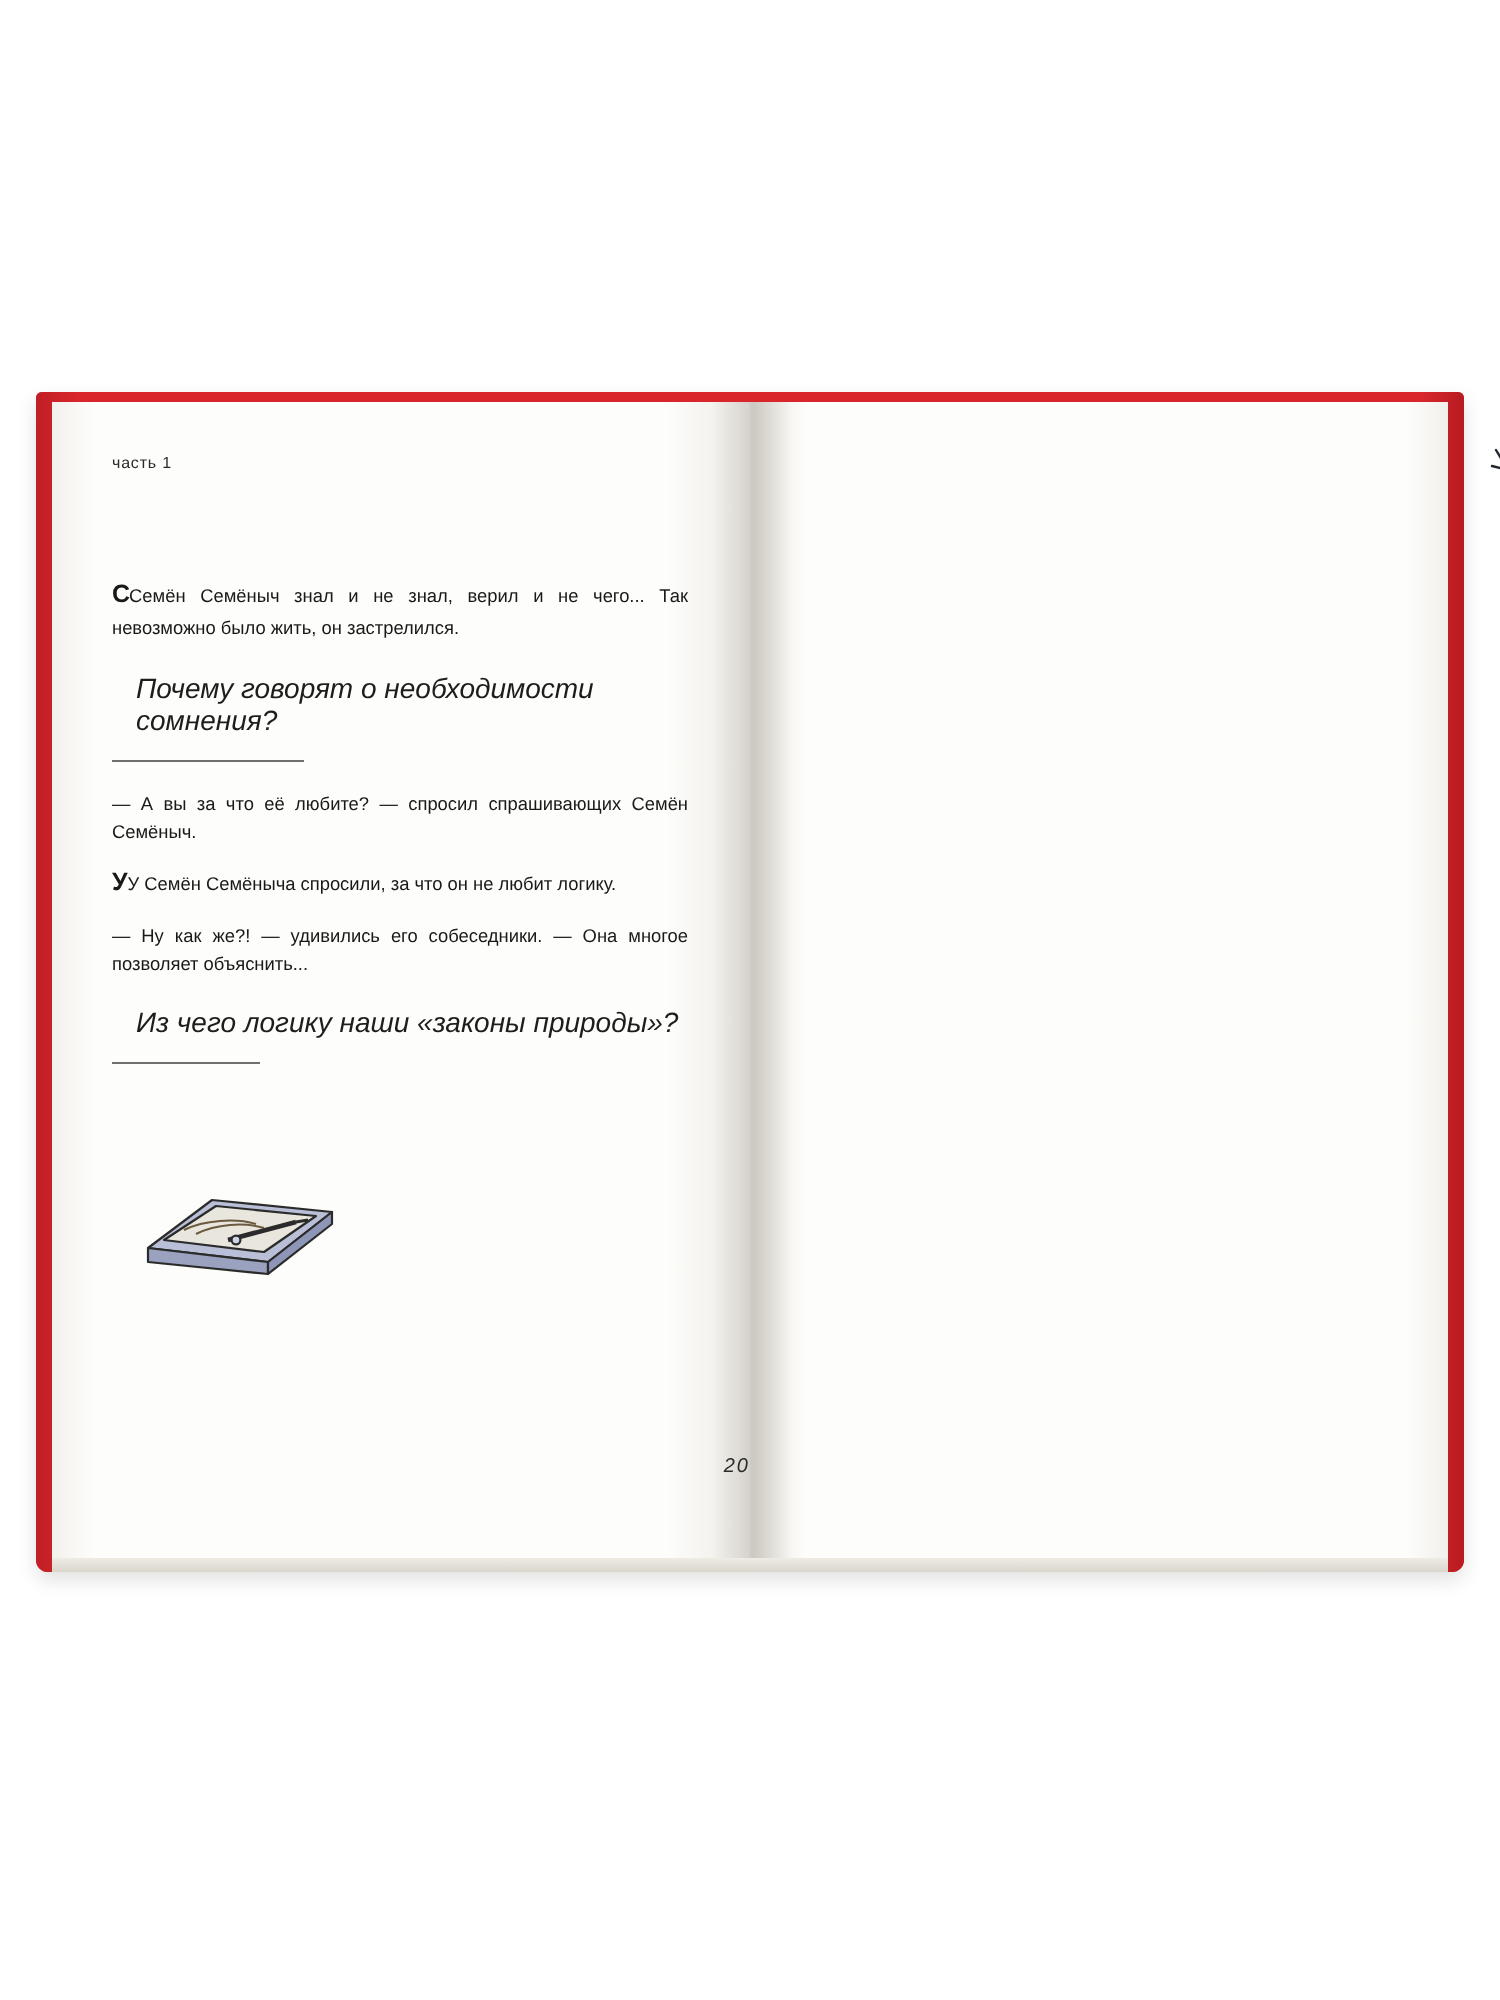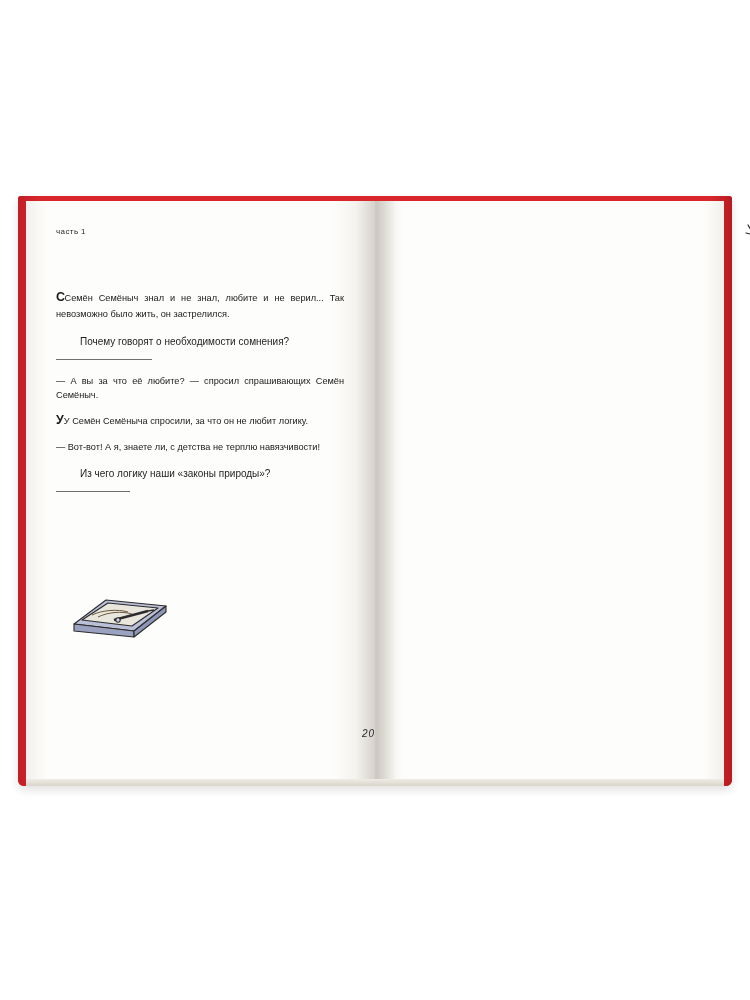--- a/index.html
+++ b/index.html
@@ -108,23 +108,24 @@
     line-height: 1.55;
     margin: 0 0 9px 0;
     text-align: justify;
     color: #191919;
   }
   .dropcap {
     font-size: 12.5px;
     font-weight: bold;
   }
   .question {
-    font-size: 10px;
+    font-style: italic;
+    font-size: 14px;
     color: #1d1d1d;
-    margin: 14px 0 12px 24px;
+    margin: 14px 0 12px 12px;
   }
   .rule {
     width: 96px;
     height: 1px;
     background: #6f6f6f;
     margin: 12px 0 14px 0;
   }
   .rule.short { width: 74px; }
 
   
@@ -184,29 +185,29 @@
       <div class="cover-inner-shade"></div>
     </div>
 
     <div class="paper">
 
       <div class="page-left">
         <div class="left-content">
 
           <div class="running-head">часть 1</div>
 
-          <p class="para"><span class="dropcap">С</span><span style="margin-left:-0.5px">Семён Семёныч знал и не знал, любите и не верил... Так невозможно было жить, он застрелился.</span></p>
+          <p class="para"><span class="dropcap">С</span><span style="margin-left:-0.5px">Семён Семёныч знал и не знал, верил и не чего... Так невозможно было жить, он застрелился.</span></p>
 
           <div class="question">Почему говорят о необходимости сомнения?</div>
 
           <div class="rule"></div>
 
           <p class="para">— А вы за что её любите? — спросил спрашивающих Семён Семёныч.</p>
           <p class="para"><span class="dropcap">У</span><span>У Семён Семёныча спросили, за что он не любит логику.</span></p>
-          <p class="para">— Вот-вот! А я, знаете ли, с детства не терплю навязчивости!</p>
+          <p class="para">— Ну как же?! — удивились его собеседники. — Она многое позволяет объяснить...</p>
 
           <div class="question">Из чего логику наши «законы природы»?</div>
 
           <div class="rule short"></div>
         </div>
 
         <div class="mini-book">
           <svg viewBox="0 0 118 62" width="118" height="62">
             <g stroke="#2b2b2b" stroke-width="1.1" fill="none" stroke-linejoin="round">
               <path d="M12 40 L44 16 L104 22 L72 47 Z" fill="#b9bfd6"></path>

